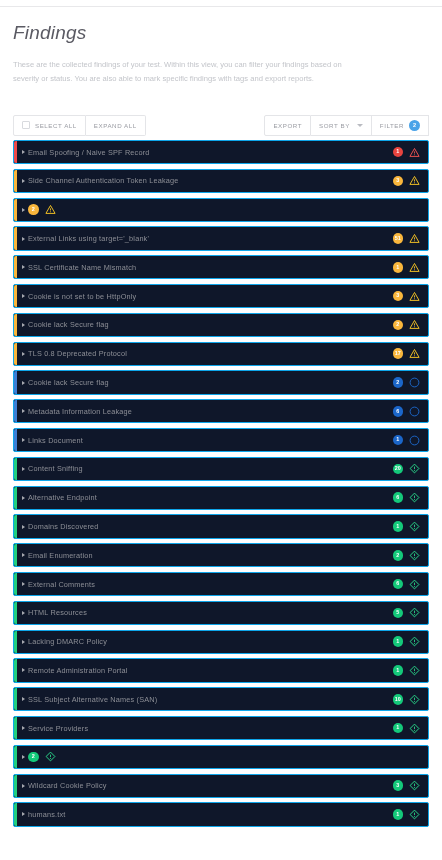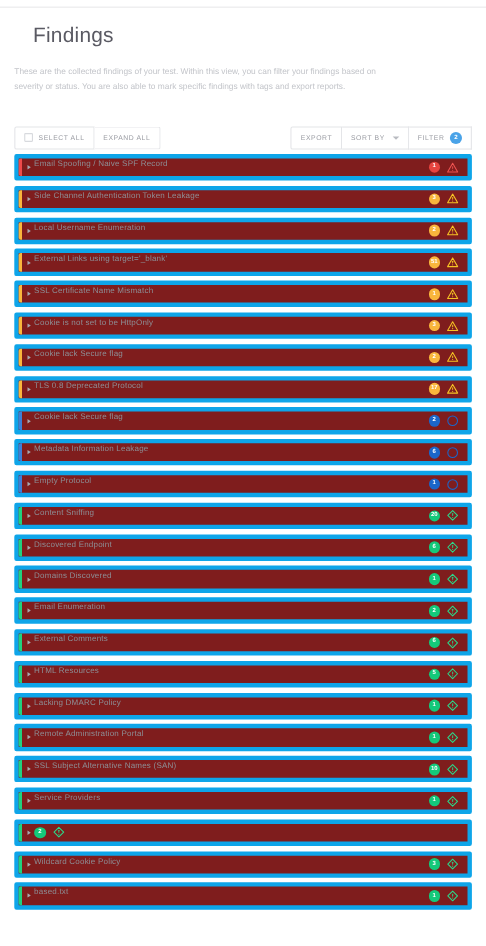--- a/index.html
+++ b/index.html
@@ -13,21 +13,21 @@
   #app { width: 442px; height: 860px; position: relative; background:#fff; }
 
   .top-divider {
     position: absolute; top: 6px; left: 0; right: 0;
     height: 1px; background: #e8e8ea;
   }
 
   .page-head { padding: 22px 13px 0 13px; }
   .page-title {
     font-size: 19px; font-weight: 400; color: #5a5a63;
-    letter-spacing: .2px; margin: 0 0 14px 17px; line-height: 22px;
+    letter-spacing: .2px; margin: 0 0 14px 0; line-height: 22px; font-style: italic;
   }
   .page-desc {
     font-size: 7.6px; color: #c3c5ca; line-height: 13.5px;
     max-width: 330px; margin: 0;
   }
 
   .toolbar {
     position: absolute; top: 112px; left: 0; right: 0;
     height: 26px; padding: 0 13px;
     display: flex; align-items: center; justify-content: space-between;
@@ -55,22 +55,22 @@
   .badge-blue {
     min-width: 11px; height: 11px; border-radius: 50%;
     background: #4aa3e8; color: #fff; font-size: 5.6px;
     display: inline-flex; align-items: center; justify-content: center;
     padding: 0 2px; font-weight: 700; letter-spacing: 0;
   }
 
   .list { position: absolute; top: 140px; left: 0; right: 0; padding: 0 13px; }
   .row {
     position: relative; height: 24.3px; margin-bottom: 4.5px;
-    background: #7f1d1d; border: 4px solid #0ea5e9; border-radius: 2px;
-    display: flex; padding-left: 14px; padding-right: 8px;
+    background: #0f172a; border: 1px solid #0ea5e9; border-radius: 2px;
+    display: flex; align-items: center; padding-left: 14px; padding-right: 8px;
     cursor: pointer;
   }
   .row-accent {
     position: absolute; left: 0; top: 0; bottom: 0; width: 2.6px;
     border-radius: 2px 0 0 2px;
   }
   .row-caret {
     position: absolute; left: 8px; top: 50%; transform: translateY(-50%);
     width: 0; height: 0; border-top: 2.6px solid transparent;
     border-bottom: 2.6px solid transparent; border-left: 3.4px solid #a7a9b0;
@@ -148,21 +148,20 @@
           <svg class="sev-icon" viewBox="0 0 24 24">
             <path d="M12 3.2 22 20.5H2L12 3.2Z" fill="none" stroke="#f6c324" stroke-width="2.1" stroke-linejoin="round"></path>
             <rect x="11.1" y="9" width="1.9" height="5.4" rx=".9" fill="#f6c324"></rect>
             <circle cx="12" cy="17" r="1.1" fill="#f6c324"></circle>
           </svg>
         </span>
       </div>
       <div class="row">
         <span class="row-accent" style="background:#f9b63c"></span>
         <span class="row-caret"></span>
-        <span class="row-title">Local Username Enumeration</span>
         <span class="row-right">
           <span class="count" style="background:#f9b63c">2</span>
           <svg class="sev-icon" viewBox="0 0 24 24">
             <path d="M12 3.2 22 20.5H2L12 3.2Z" fill="none" stroke="#f6c324" stroke-width="2.1" stroke-linejoin="round"></path>
             <rect x="11.1" y="9" width="1.9" height="5.4" rx=".9" fill="#f6c324"></rect>
             <circle cx="12" cy="17" r="1.1" fill="#f6c324"></circle>
           </svg>
         </span>
       </div>
       <div class="row">
@@ -248,21 +247,21 @@
         <span class="row-right">
           <span class="count" style="background:#1b66c9">6</span>
           <svg class="sev-icon" viewBox="0 0 24 24">
             <circle cx="12" cy="12" r="9.6" fill="none" stroke="#1b66c9" stroke-width="2.1"></circle>
           </svg>
         </span>
       </div>
       <div class="row">
         <span class="row-accent" style="background:#3d7fd6"></span>
         <span class="row-caret"></span>
-        <span class="row-title">Empty Protocol</span>
+        <span class="row-title">Links Document</span>
         <span class="row-right">
           <span class="count" style="background:#1b66c9">1</span>
           <svg class="sev-icon" viewBox="0 0 24 24">
             <circle cx="12" cy="12" r="9.6" fill="none" stroke="#1b66c9" stroke-width="2.1"></circle>
           </svg>
         </span>
       </div>
       <div class="row">
         <span class="row-accent" style="background:#21d07e"></span>
         <span class="row-caret"></span>
@@ -272,21 +271,21 @@
           <svg class="sev-icon" viewBox="0 0 24 24">
             <path d="M12 2.4 21.6 12 12 21.6 2.4 12 12 2.4Z" fill="none" stroke="#2ad98a" stroke-width="2.1" stroke-linejoin="round"></path>
             <rect x="11.1" y="7.4" width="1.9" height="6" rx=".9" fill="#2ad98a"></rect>
             <circle cx="12" cy="16.2" r="1.1" fill="#2ad98a"></circle>
           </svg>
         </span>
       </div>
       <div class="row">
         <span class="row-accent" style="background:#21d07e"></span>
         <span class="row-caret"></span>
-        <span class="row-title">Discovered Endpoint</span>
+        <span class="row-title">Alternative Endpoint</span>
         <span class="row-right">
           <span class="count" style="background:#14c97a">6</span>
           <svg class="sev-icon" viewBox="0 0 24 24">
             <path d="M12 2.4 21.6 12 12 21.6 2.4 12 12 2.4Z" fill="none" stroke="#2ad98a" stroke-width="2.1" stroke-linejoin="round"></path>
             <rect x="11.1" y="7.4" width="1.9" height="6" rx=".9" fill="#2ad98a"></rect>
             <circle cx="12" cy="16.2" r="1.1" fill="#2ad98a"></circle>
           </svg>
         </span>
       </div>
       <div class="row">
@@ -414,21 +413,21 @@
           <svg class="sev-icon" viewBox="0 0 24 24">
             <path d="M12 2.4 21.6 12 12 21.6 2.4 12 12 2.4Z" fill="none" stroke="#2ad98a" stroke-width="2.1" stroke-linejoin="round"></path>
             <rect x="11.1" y="7.4" width="1.9" height="6" rx=".9" fill="#2ad98a"></rect>
             <circle cx="12" cy="16.2" r="1.1" fill="#2ad98a"></circle>
           </svg>
         </span>
       </div>
       <div class="row">
         <span class="row-accent" style="background:#21d07e"></span>
         <span class="row-caret"></span>
-        <span class="row-title">based.txt</span>
+        <span class="row-title">humans.txt</span>
         <span class="row-right">
           <span class="count" style="background:#14c97a">1</span>
           <svg class="sev-icon" viewBox="0 0 24 24">
             <path d="M12 2.4 21.6 12 12 21.6 2.4 12 12 2.4Z" fill="none" stroke="#2ad98a" stroke-width="2.1" stroke-linejoin="round"></path>
             <rect x="11.1" y="7.4" width="1.9" height="6" rx=".9" fill="#2ad98a"></rect>
             <circle cx="12" cy="16.2" r="1.1" fill="#2ad98a"></circle>
           </svg>
         </span>
       </div>
     </div>

